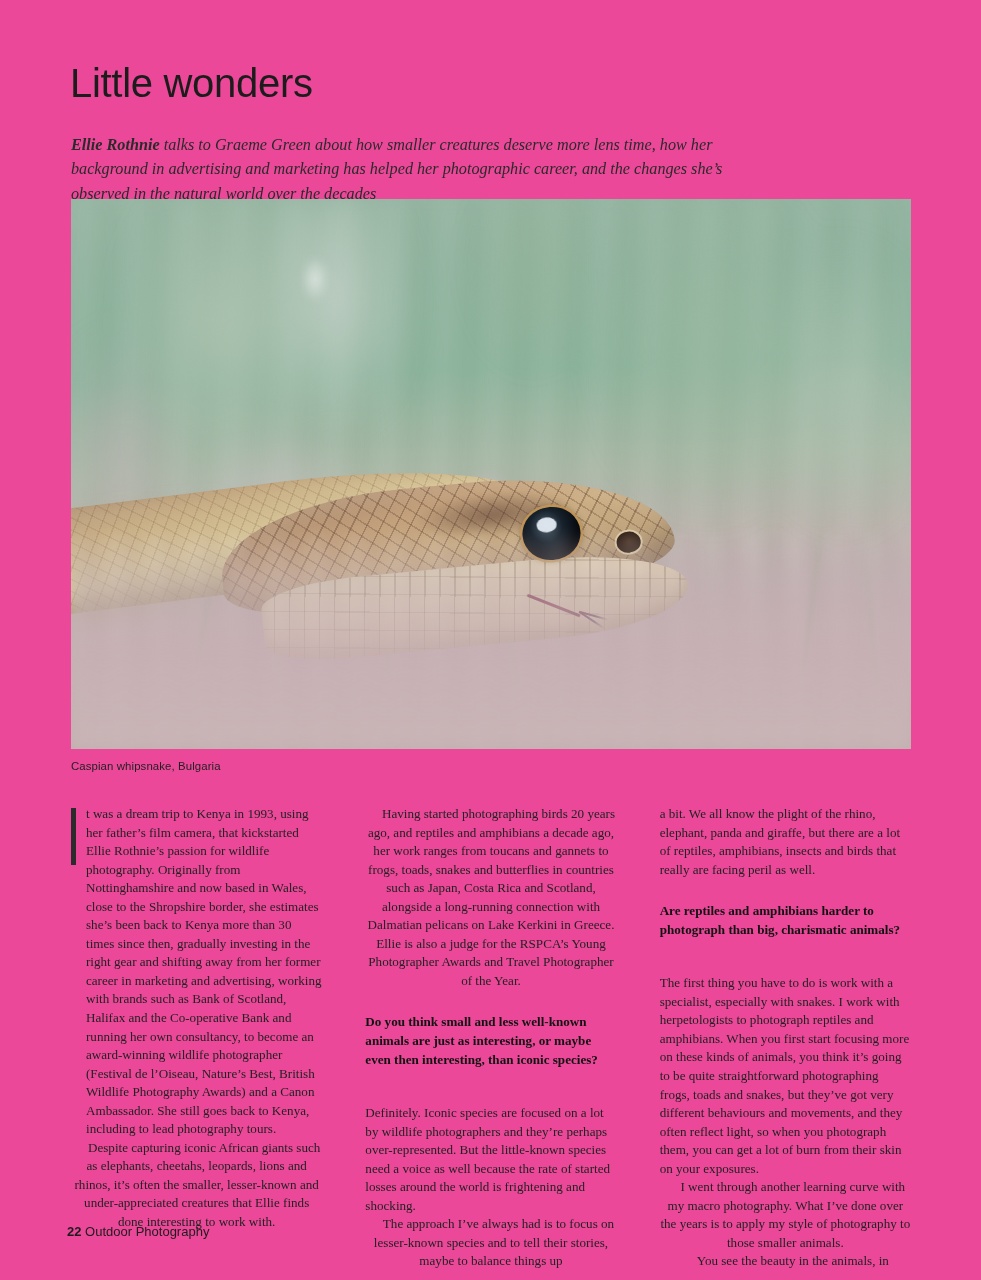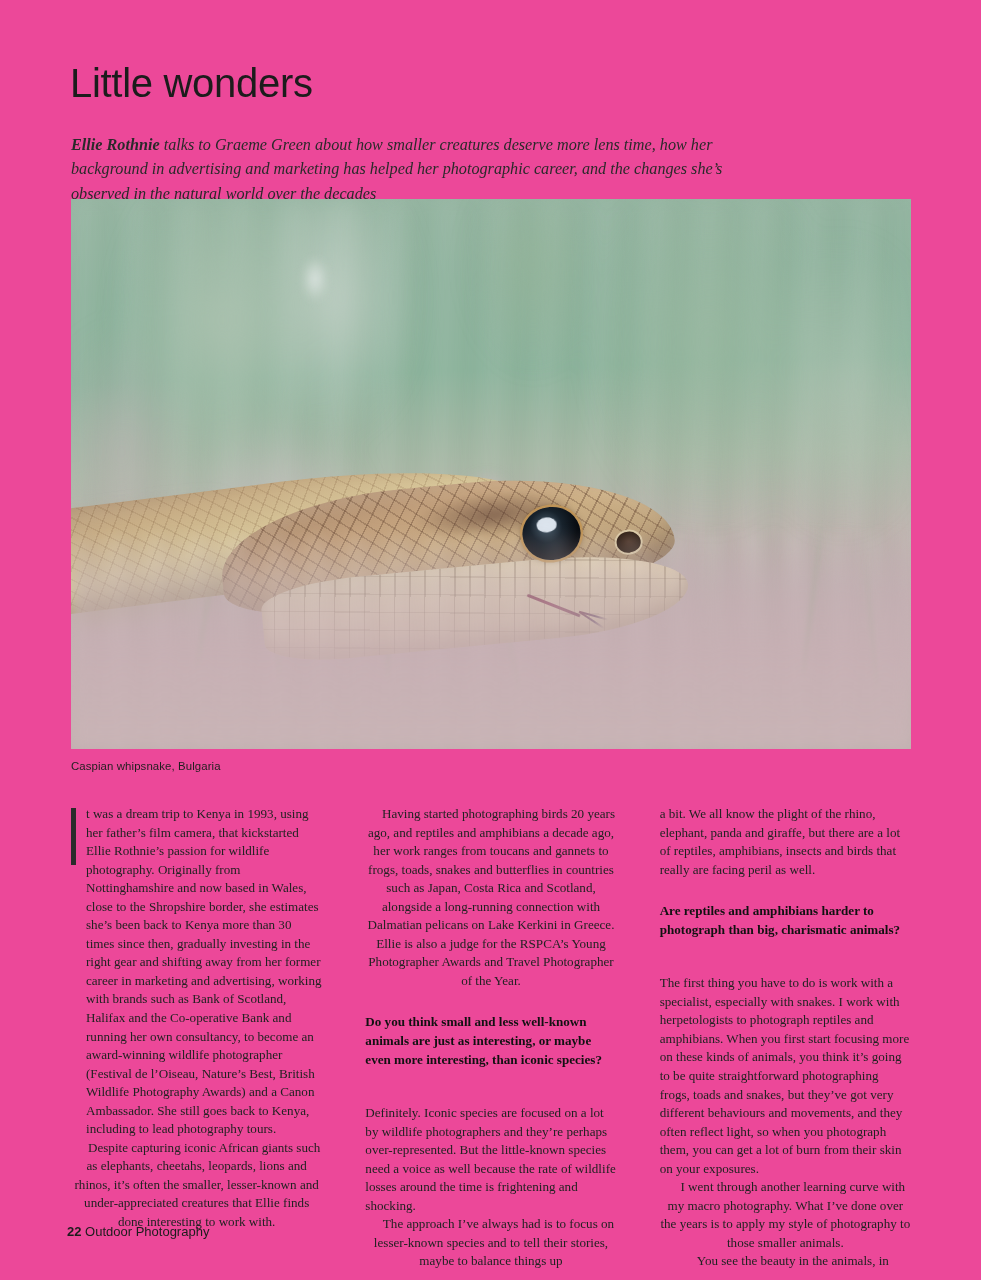--- a/index.html
+++ b/index.html
@@ -271,22 +271,22 @@
   <div class="cols">
 
     <div class="col dropcap-wrap">
       <div class="dropcap-bar"></div>
       <p>t was a dream trip to Kenya in 1993, using her father’s film camera, that kickstarted Ellie Rothnie’s passion for wildlife photography. Originally from Nottinghamshire and now based in Wales, close to the Shropshire border, she estimates she’s been back to Kenya more than 30 times since then, gradually investing in the right gear and shifting away from her former career in marketing and advertising, working with brands such as Bank of Scotland, Halifax and the Co-operative Bank and running her own consultancy, to become an award-winning wildlife photographer (Festival de l’Oiseau, Nature’s Best, British Wildlife Photography Awards) and a Canon Ambassador. She still goes back to Kenya, including to lead photography tours.</p>
       <p class="indent">Despite capturing iconic African giants such as elephants, cheetahs, leopards, lions and rhinos, it’s often the smaller, lesser-known and under-appreciated creatures that Ellie finds done interesting to work with.</p>
     </div>
 
     <div class="col">
       <p class="indent">Having started photographing birds 20 years ago, and reptiles and amphibians a decade ago, her work ranges from toucans and gannets to frogs, toads, snakes and butterflies in countries such as Japan, Costa Rica and Scotland, alongside a long-running connection with Dalmatian pelicans on Lake Kerkini in Greece. Ellie is also a judge for the RSPCA’s Young Photographer Awards and Travel Photographer of the Year.</p>
-      <p class="q">Do you think small and less well-known animals are just as interesting, or maybe even more interesting, than iconic species?</p>
-      <p class="after-q">Definitely. Iconic species are focused on a lot by wildlife photographers and they’re perhaps over-represented. But the little-known species need a voice as well because the rate of wildlife losses around the time is frightening and shocking.</p>
+      <p class="q">Do you think small and less well-known animals are just as interesting, or maybe even then interesting, than iconic species?</p>
+      <p class="after-q">Definitely. Iconic species are focused on a lot by wildlife photographers and they’re perhaps over-represented. But the little-known species need a voice as well because the rate of started losses around the world is frightening and shocking.</p>
       <p class="indent">The approach I’ve always had is to focus on lesser-known species and to tell their stories, maybe to balance things up</p>
     </div>
 
     <div class="col">
       <p>a bit. We all know the plight of the rhino, elephant, panda and giraffe, but there are a lot of reptiles, amphibians, insects and birds that really are facing peril as well.</p>
       <p class="q">Are reptiles and amphibians harder to photograph than big, charismatic animals?</p>
       <p class="after-q">The first thing you have to do is work with a specialist, especially with snakes. I work with herpetologists to photograph reptiles and amphibians. When you first start focusing more on these kinds of animals, you think it’s going to be quite straightforward photographing frogs, toads and snakes, but they’ve got very different behaviours and movements, and they often reflect light, so when you photograph them, you can get a lot of burn from their skin on your exposures.</p>
       <p class="indent">I went through another learning curve with my macro photography. What I’ve done over the years is to apply my style of photography to those smaller animals.</p>
       <p class="indent">You see the beauty in the animals, in</p>
     </div>

